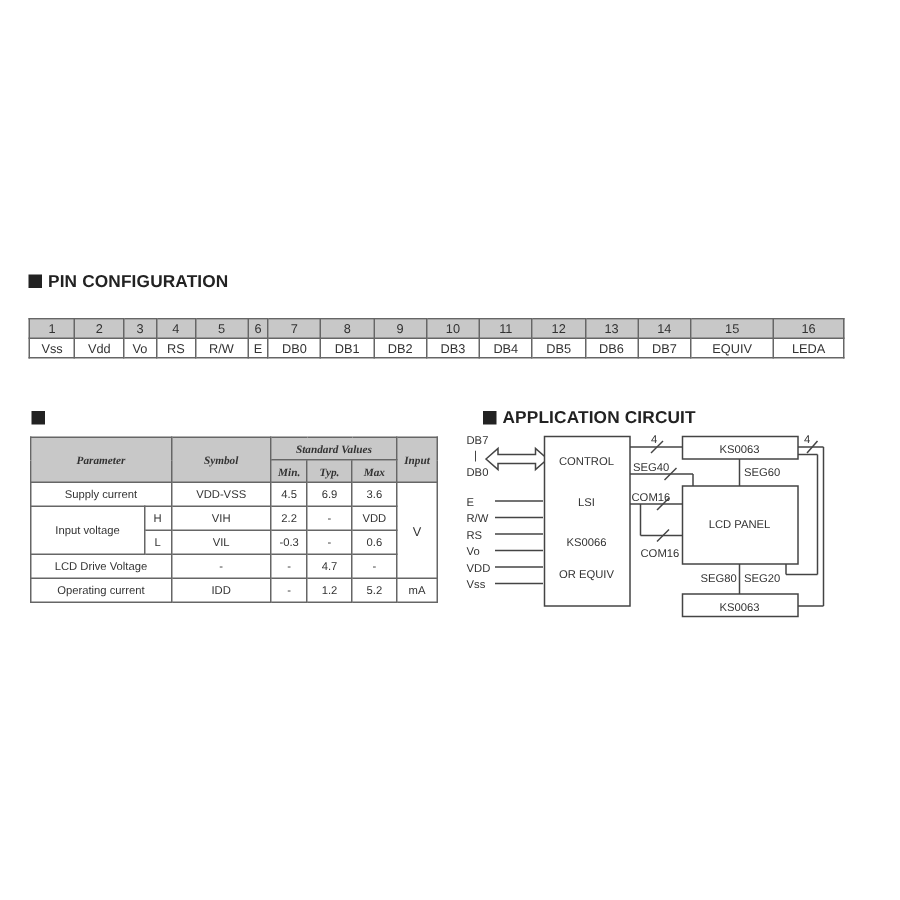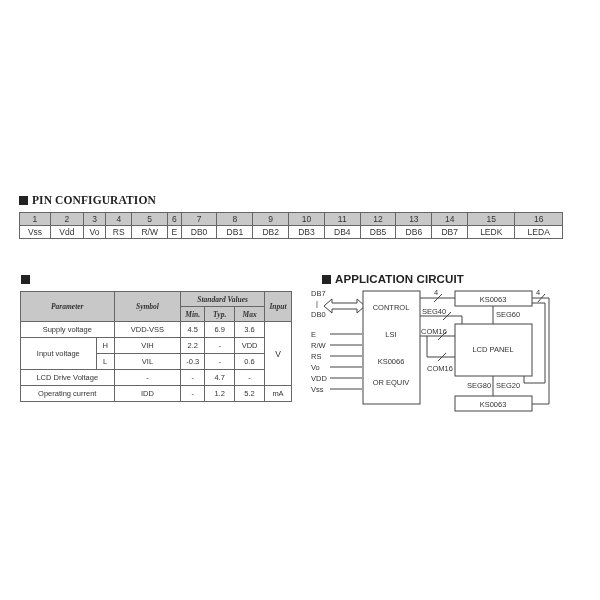--- a/index.html
+++ b/index.html
@@ -11,21 +11,21 @@
   .pin tr.num td{background:#c8c8c8;}
   .param td,.param th{border:1px solid #666;text-align:center;font-size:7.5px;padding:0;color:#333;}
   .param th{background:#c8c8c8;font-family:"Liberation Serif",serif;font-style:italic;font-weight:bold;font-size:7.5px;color:#333;}
   .param td{height:15px;}
   .circ{position:absolute;left:0;top:0;}
   .circ text{font-family:"Liberation Sans",sans-serif;font-size:7.5px;fill:#333;}
 </style>
 </head>
 <body>
 
-<div class="sec-title" style="left:19px;top:194px;font-family:Liberation Serif, serif;">
+<div class="sec-title" style="left:19px;top:182px;">
   <span class="sq"></span><span>PIN CONFIGURATION</span>
 </div>
 
 <table class="pin" style="left:19px;top:212px;width:544px;">
   <tbody>
       <tr class="num">
     <td>1</td>
     <td>2</td>
     <td>3</td>
     <td>4</td>
@@ -50,21 +50,21 @@
     <td>R/W</td>
     <td>E</td>
     <td>DB0</td>
     <td>DB1</td>
     <td>DB2</td>
     <td>DB3</td>
     <td>DB4</td>
     <td>DB5</td>
     <td>DB6</td>
     <td>DB7</td>
-    <td>LEDK</td>
+    <td>EQUIV</td>
     <td>LEDA</td>
   </tr>
 </tbody>
   </table>
 
 <div class="sec-title" style="left:21px;top:273px;font-size:11px;">
   <span class="sq"></span>
 </div>
 
 <table class="param" style="left:20px;top:291px;width:272px;">
@@ -83,21 +83,21 @@
     <th rowspan="2">Symbol</th>
     <th colspan="3">Standard Values</th>
     <th rowspan="2">Input</th>
   </tr>
   <tr style="height:15px;">
     <th>Min.</th>
     <th>Typ.</th>
     <th>Max</th>
   </tr>
   <tr>
-    <td colspan="2">Supply voltage</td>
+    <td colspan="2">Supply current</td>
     <td>VDD-VSS</td>
     <td>4.5</td>
     <td>6.9</td>
     <td>3.6</td>
     <td rowspan="4" style="font-size:8.5px;">V</td>
   </tr>
   <tr>
     <td rowspan="2">Input voltage</td>
     <td>H</td>
     <td>VIH</td>

